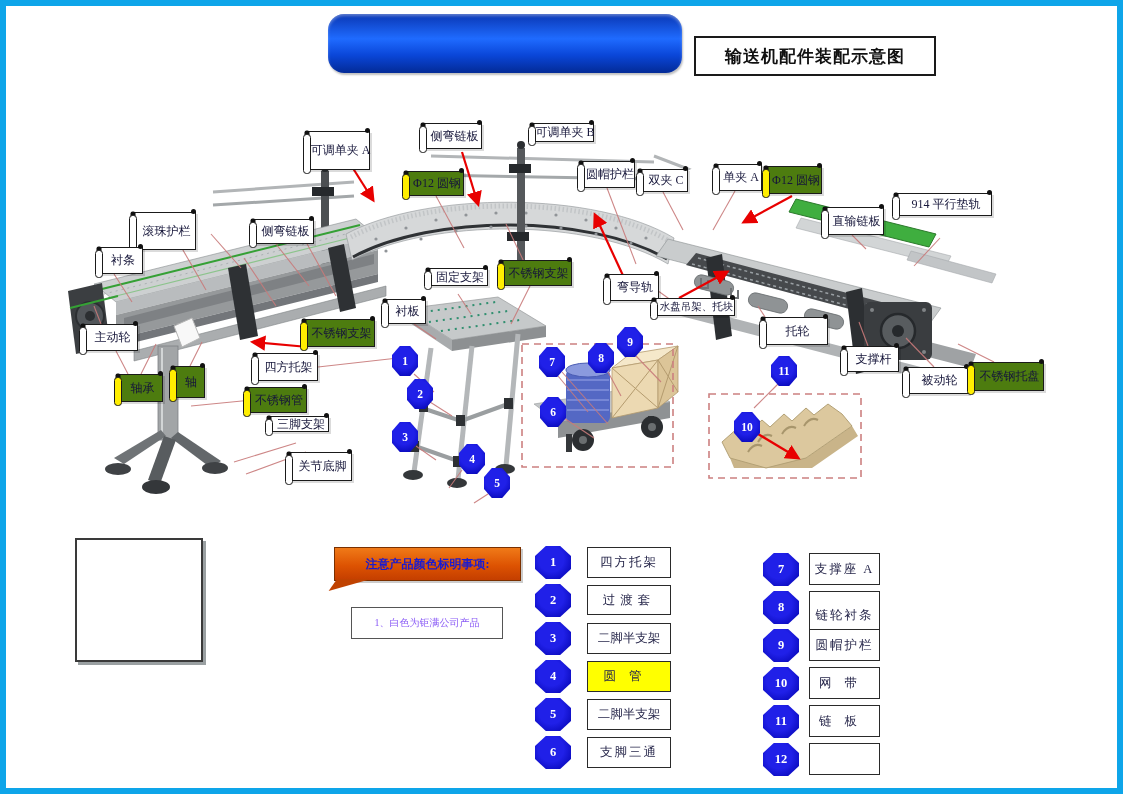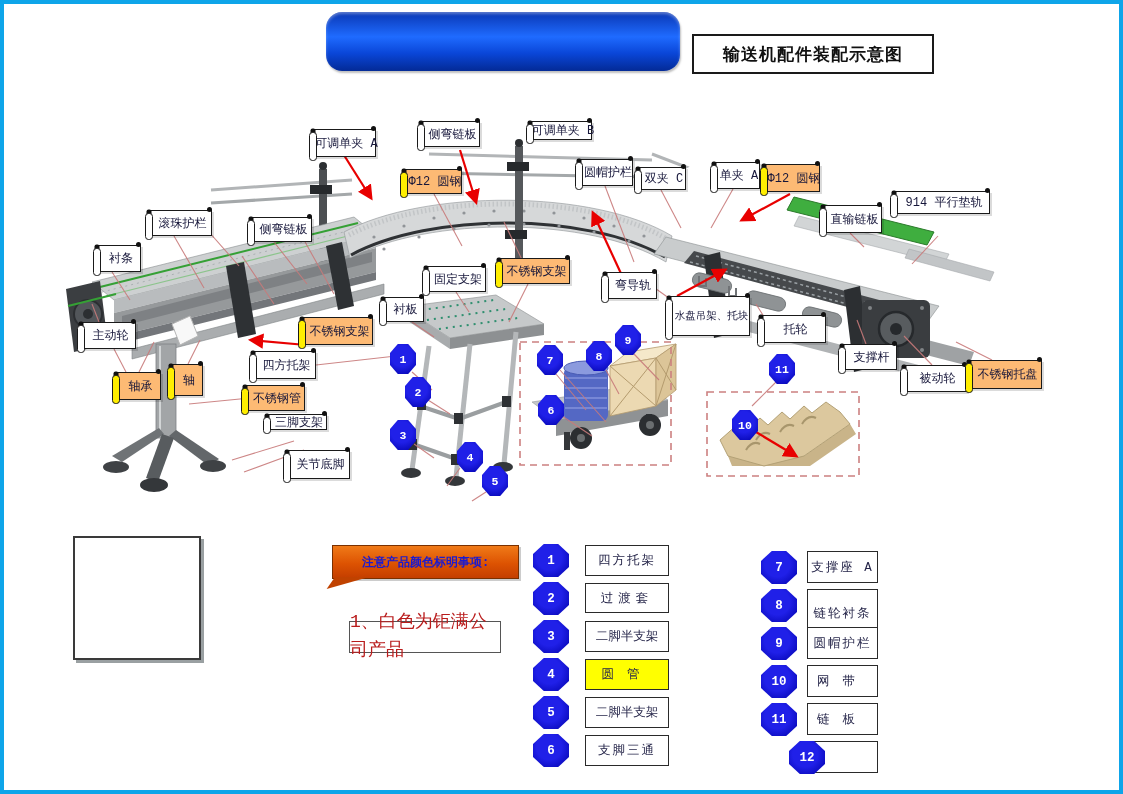--- a/index.html
+++ b/index.html
@@ -1,34 +1,34 @@
 <!DOCTYPE html>
 <html><head>
 <meta charset="utf-8">
 <style>
   html,body{margin:0;padding:0;background:#fff;}
   #stage{position:relative;width:1123px;height:794px;background:#ffffff;overflow:hidden;
-         border:4px solid #0ea5e9;box-sizing:border-box;
-         font-family:Liberation Mono, monospace;}
+         border:6px solid #0ea5e9;box-sizing:border-box;
+         font-family:Liberation Serif, serif;}
   svg{position:absolute;left:0;top:0;}
   
   .bluepill{position:absolute;left:322px;top:8px;width:354px;height:59px;border-radius:16px;
     background:linear-gradient(180deg,#0a37b4 0%,#1f6bff 42%,#0a46d8 70%,#032a96 100%);
     box-shadow:inset 0 2px 3px rgba(255,255,255,.35),1px 2px 2px rgba(0,0,0,.25);z-index:20;}
   .maintitle{position:absolute;left:688px;top:30px;width:238px;height:36px;background:#fff;
     border:2px solid #1a1a1a;display:flex;align-items:center;justify-content:center;
     font-size:17px;font-weight:bold;color:#111;z-index:20;letter-spacing:1px;}
   
   .co{position:absolute;background:#fff;border:1.3px solid #1a1a1a;box-sizing:border-box;
     display:flex;align-items:center;justify-content:center;font-size:12px;color:#16163a;
     padding:1px 2px 1px 5px;z-index:30;box-shadow:2px 2px 0 rgba(0,0,0,.14);white-space:nowrap;}
   .co::before{content:"";position:absolute;left:-6px;top:2px;bottom:-5px;width:6px;background:#fff;
     border:1.2px solid #1a1a1a;border-radius:3.5px;box-shadow:0 -5px 0 -1.5px #111;}
   .co::after{content:"";position:absolute;top:-4px;right:-1px;width:5px;height:5px;border-radius:50%;background:#111;}
-  .co.yl{background:#fdba74;}
+  .co.yl{background:#4d7c0f;}
   .co.yl::before{background:#ffee00;}
   .co.sm{font-size:10.5px;}
   
   .bdg{position:absolute;display:flex;align-items:center;justify-content:center;color:#fff;
     font-weight:bold;z-index:25;
     clip-path:polygon(30% 0,70% 0,100% 30%,100% 70%,70% 100%,30% 100%,0 70%,0 30%);
     background:radial-gradient(circle at 45% 40%,#2020e8 45%,#0606b4 90%);}
   .bdg.d{width:26px;height:30px;font-size:11.5px;}
   .bdg.t{width:36px;height:33px;font-size:12.5px;}
   
@@ -43,22 +43,22 @@
   .ls1{letter-spacing:2px;}.ls2{letter-spacing:5px;}.ls3{letter-spacing:13px;}
   
   .banner{position:absolute;left:328px;top:541px;width:185px;height:32px;
     background:linear-gradient(180deg,#f07a18 0%,#dd5302 55%,#c43e00 100%);
     border:1px solid #7a3000;display:flex;align-items:center;justify-content:center;
     font-size:12px;font-weight:bold;color:#1b1bd0;z-index:20;box-shadow:2px 2px 0 rgba(0,0,0,.2);}
   .banner::after{content:"";position:absolute;left:2px;bottom:-11px;width:0;height:0;
     border-top:12px solid #c04200;border-right:34px solid transparent;
     transform:skewX(-35deg);transform-origin:top left;}
   .notebox{position:absolute;box-sizing:border-box;border:1.4px solid #555;display:flex;
-    flex-direction:column;align-items:center;justify-content:center;font-size:18px;
-    color:#b91c1c;z-index:20;background:#fff;line-height:1.55;margin-top:16px;}
+    flex-direction:column;align-items:center;justify-content:center;font-size:10px;
+    color:#8b5cf6;z-index:20;background:#fff;line-height:1.55;}
   .notebox.yl{background:#ffff2e;border-color:#8a8a30;}
   
   .inset-frame{position:absolute;left:69px;top:532px;width:124px;height:120px;background:#fff;
     border:2px solid #3a3a3a;box-shadow:3px 3px 0 #9aa0a2;z-index:4;}
 </style>
 </head>
 <body>
 
 <div id="stage">
 
@@ -324,38 +324,38 @@
       <line x1="620" y1="276" x2="589" y2="209" marker-end="url(#ah)"></line>
       <line x1="673" y1="292" x2="721" y2="266" marker-end="url(#ah)"></line>
       <line x1="302" y1="341" x2="247" y2="336" marker-end="url(#ah)"></line>
       <line x1="752" y1="428" x2="792" y2="452" marker-end="url(#ah)"></line>
     </g>
   </svg>
 
   <div class="bluepill"></div>
   <div class="maintitle">输送机配件装配示意图</div>
 
-  <div class="co" style="left:310px;top:125px;width:62px;height:28px">可调单夹 A</div>
+  <div class="co" style="left:302px;top:125px;width:62px;height:39px">可调单夹 A</div>
   <div class="co" style="left:418px;top:117px;width:58px;height:26px">侧弯链板</div>
   <div class="co" style="left:527px;top:117px;width:61px;height:19px">可调单夹 B</div>
   <div class="co yl" style="left:401px;top:165px;width:57px;height:25px">Φ12 圆钢</div>
   <div class="co" style="left:576px;top:155px;width:53px;height:27px">圆帽护栏</div>
   <div class="co" style="left:635px;top:163px;width:47px;height:23px">双夹 C</div>
   <div class="co" style="left:711px;top:158px;width:45px;height:27px">单夹 A</div>
   <div class="co yl" style="left:761px;top:160px;width:55px;height:28px">Φ12 圆钢</div>
-  <div class="co" style="left:146px;top:206px;width:62px;height:26px">滚珠护栏</div>
+  <div class="co" style="left:128px;top:206px;width:62px;height:38px">滚珠护栏</div>
   <div class="co" style="left:248px;top:213px;width:60px;height:25px">侧弯链板</div>
   <div class="co" style="left:820px;top:201px;width:58px;height:28px">直输链板</div>
   <div class="co" style="left:891px;top:187px;width:95px;height:23px">914 平行垫轨</div>
   <div class="co" style="left:94px;top:241px;width:43px;height:27px">衬条</div>
-  <div class="co" style="left:423px;top:262px;width:59px;height:26px">固定支架</div>
+  <div class="co" style="left:423px;top:262px;width:59px;height:18px">固定支架</div>
   <div class="co yl" style="left:496px;top:254px;width:70px;height:26px">不锈钢支架</div>
   <div class="co" style="left:602px;top:268px;width:51px;height:27px">弯导轨</div>
   <div class="co" style="left:380px;top:293px;width:40px;height:25px">衬板</div>
-  <div class="co sm" style="left:666px;top:292px;width:80px;height:40px">水盘吊架、托块</div>
+  <div class="co sm" style="left:649px;top:292px;width:80px;height:18px">水盘吊架、托块</div>
   <div class="co" style="left:758px;top:311px;width:64px;height:28px">托轮</div>
   <div class="co" style="left:78px;top:318px;width:54px;height:27px">主动轮</div>
   <div class="co yl" style="left:299px;top:313px;width:70px;height:28px">不锈钢支架</div>
   <div class="co" style="left:250px;top:347px;width:62px;height:28px">四方托架</div>
   <div class="co" style="left:839px;top:340px;width:54px;height:26px">支撑杆</div>
   <div class="co" style="left:901px;top:361px;width:62px;height:27px">被动轮</div>
   <div class="co yl" style="left:966px;top:356px;width:72px;height:29px">不锈钢托盘</div>
   <div class="co yl" style="left:113px;top:368px;width:44px;height:28px">轴承</div>
   <div class="co yl" style="left:168px;top:360px;width:31px;height:32px">轴</div>
   <div class="co yl" style="left:242px;top:381px;width:59px;height:26px">不锈钢管</div>
@@ -391,21 +391,21 @@
   <div class="bdg t" style="left:757px;top:547px">7</div>
   <div class="pbox ls1" style="left:803px;top:547px;width:71px;height:32px">支撑座 A</div>
   <div class="bdg t" style="left:757px;top:585px">8</div>
   <div class="pbox ls1" style="left:803px;top:585px;width:71px;height:48px">链轮衬条</div>
   <div class="bdg t" style="left:757px;top:623px">9</div>
   <div class="pbox ls1" style="left:803px;top:623px;width:71px;height:32px">圆帽护栏</div>
   <div class="bdg t" style="left:757px;top:661px">10</div>
   <div class="pbox ls3" style="left:803px;top:661px;width:71px;height:32px">网带</div>
   <div class="bdg t" style="left:757px;top:699px">11</div>
   <div class="pbox ls3" style="left:803px;top:699px;width:71px;height:32px">链板</div>
-  <div class="bdg t" style="left:785px;top:737px">12</div>
+  <div class="bdg t" style="left:757px;top:737px">12</div>
   <div class="pbox" style="left:803px;top:737px;width:71px;height:32px"></div>
 
   <div class="banner">注意产品颜色标明事项:</div>
   <div class="notebox" style="left:345px;top:601px;width:152px;height:32px">1、白色为钜满公司产品</div>
 
   <div class="inset-frame"></div>
 
 </div>
 
 </body></html>

